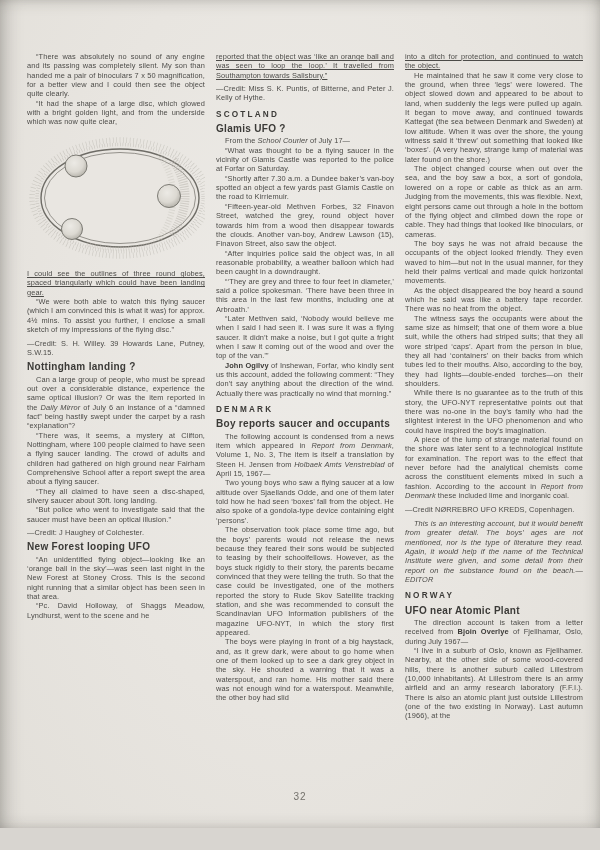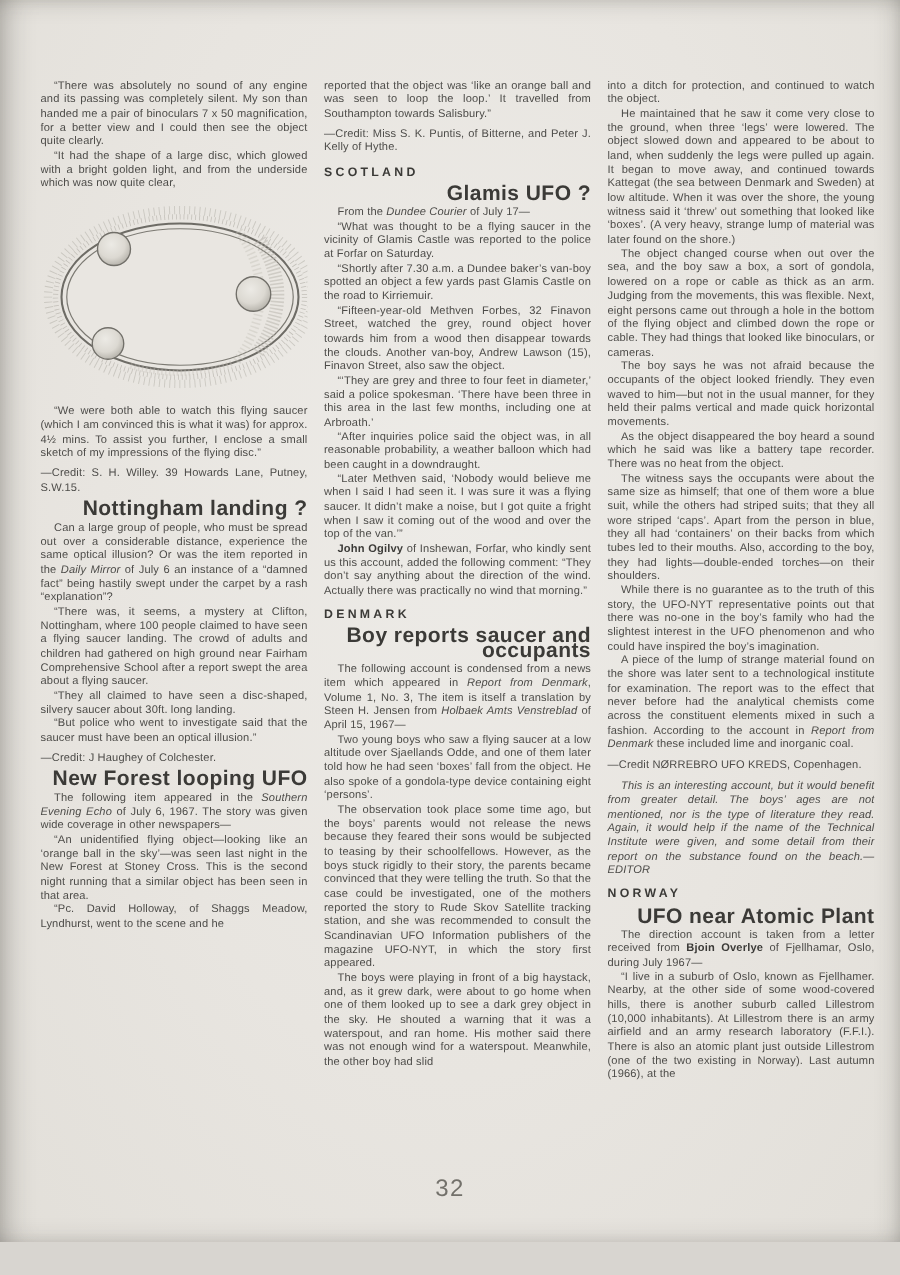--- a/index.html
+++ b/index.html
@@ -8,29 +8,29 @@
     background:radial-gradient(ellipse at 50% 40%, #edebe7 0%, #e8e5e0 55%, #e2dfd9 100%);
     box-shadow:inset 16px 0 20px -14px rgba(60,58,52,.40),
                inset -12px 0 16px -12px rgba(60,58,52,.32),
                inset 0 12px 16px -12px rgba(60,58,52,.22),
                inset 0 -12px 16px -12px rgba(60,58,52,.18);
     font-family:"Liberation Sans", sans-serif;color:#4c4b48;
   }
   .content{position:absolute;left:27px;top:52px;width:556px;height:744px;display:flex;gap:11px;overflow:hidden;}
   .col{flex:0 0 178px;width:178px;font-size:7.4px;line-height:9.35px;text-align:justify;letter-spacing:.1px;}
   .para{margin:0;text-indent:9px;}
-  .flush{text-indent:0;}
+  .flush{text-indent:0;text-decoration:underline;}
   .credit{margin:4px 0 5px 0;text-indent:0;}
   .h-country{margin:7px 0 1px 0;text-align:left;font-weight:bold;font-size:8.2px;letter-spacing:2.2px;color:#3b3a37;text-indent:0;}
-  .h-story{margin:5px 0 3px 0;text-align:right;font-weight:bold;font-size:14px;letter-spacing:.3px;color:#3b3a37;text-indent:0;}
+  .h-story{margin:5px 0 3px 0;text-align:left;font-weight:bold;font-size:10px;letter-spacing:.3px;color:#3b3a37;text-indent:0;}
   .em{font-style:italic;}
   .b{font-weight:bold;color:#3b3a37;}
   .editor{font-style:italic;margin:2px 0 0 0;text-indent:9px;}
   .illus{margin:5px 0 3px 0;text-indent:0;text-align:center;}
-  .footer{position:absolute;left:0;right:0;bottom:26px;text-align:center;font-size:16px;color:#73716b;letter-spacing:1px;}
+  .footer{position:absolute;left:0;right:0;bottom:26px;text-align:center;font-size:10px;color:#73716b;letter-spacing:1px;}
 </style>
 </head>
 <body>
 
 <div class="page">
   <div class="content">
 
     <div class="col">
       <p class="para">“There was absolutely no sound of any engine and its passing was completely silent. My son than handed me a pair of binoculars 7 x 50 magnification, for a better view and I could then see the object quite clearly.</p>
       <p class="para">“It had the shape of a large disc, which glowed with a bright golden light, and from the underside which was now quite clear,</p>
@@ -54,45 +54,45 @@
           <path d="M146 28 Q171 66 144 104" fill="none" stroke="#b9b6ae" stroke-width="9" stroke-dasharray="1 1.4" opacity="0.55"></path>
           <path d="M132 22 Q162 66 130 110" fill="none" stroke="#c6c3bb" stroke-width="6" stroke-dasharray="1 1.8" opacity="0.45"></path>
           <path d="M60 112 Q95 122 128 110" fill="none" stroke="#c2bfb7" stroke-width="4" stroke-dasharray="1 1.6" opacity="0.4"></path>
 
           <circle cx="49" cy="34" r="11" fill="url(#globe)" stroke="#716f69" stroke-width="0.9"></circle>
           <circle cx="142" cy="64" r="11.5" fill="url(#globe)" stroke="#716f69" stroke-width="0.9"></circle>
           <circle cx="45" cy="97" r="10.5" fill="url(#globe)" stroke="#716f69" stroke-width="0.9"></circle>
         </svg>
       </div>
 
+      <p class="para flush">I could see the outlines of three round globes, spaced triangularly which could have been landing gear.</p>
       <p class="para">“We were both able to watch this flying saucer (which I am convinced this is what it was) for approx. 4½ mins. To assist you further, I enclose a small sketch of my impressions of the flying disc.”</p>
       <p class="para credit">—Credit: S. H. Willey. 39 Howards Lane, Putney, S.W.15.</p>
       <h3 class="h-story">Nottingham landing ?</h3>
       <p class="para"><span>Can a large group of people, who must be spread out over a considerable distance, experience the same optical illusion? Or was the item reported in the </span><span class="em">Daily Mirror</span><span> of July 6 an instance of a “damned fact” being hastily swept under the carpet by a rash “explanation”?</span></p>
       <p class="para">“There was, it seems, a mystery at Clifton, Nottingham, where 100 people claimed to have seen a flying saucer landing. The crowd of adults and children had gathered on high ground near Fairham Comprehensive School after a report swept the area about a flying saucer.</p>
       <p class="para">“They all claimed to have seen a disc-shaped, silvery saucer about 30ft. long landing.</p>
       <p class="para">“But police who went to investigate said that the saucer must have been an optical illusion.”</p>
       <p class="para credit">—Credit: J Haughey of Colchester.</p>
       <h3 class="h-story">New Forest looping UFO</h3>
-      <p class="para"><span>The following item appeared in the </span><span class="em">Southern Evening Echo</span><span> of July 6, 1967. The story was given wide coverage in other newspapers—</span></p>
       <p class="para">“An unidentified flying object—looking like an ‘orange ball in the sky’—was seen last night in the New Forest at Stoney Cross. This is the second night running that a similar object has been seen in that area.</p>
       <p class="para">“Pc. David Holloway, of Shaggs Meadow, Lyndhurst, went to the scene and he</p>
     </div>
 
     <div class="col">
       <p class="para flush">reported that the object was ‘like an orange ball and was seen to loop the loop.’ It travelled from Southampton towards Salisbury.”</p>
       <p class="para credit">—Credit: Miss S. K. Puntis, of Bitterne, and Peter J. Kelly of Hythe.</p>
       <h2 class="h-country">SCOTLAND</h2>
       <h3 class="h-story">Glamis UFO ?</h3>
-      <p class="para"><span>From the </span><span class="em">Dundee Courier</span><span> of July 17—</span></p>
+      <p class="para"><span>From the </span><span class="em">School Courier</span><span> of July 17—</span></p>
       <p class="para">“What was thought to be a flying saucer in the vicinity of Glamis Castle was reported to the police at Forfar on Saturday.</p>
       <p class="para">“Shortly after 7.30 a.m. a Dundee baker’s van-boy spotted an object a few yards past Glamis Castle on the road to Kirriemuir.</p>
       <p class="para">“Fifteen-year-old Methven Forbes, 32 Finavon Street, watched the grey, round object hover towards him from a wood then disappear towards the clouds. Another van-boy, Andrew Lawson (15), Finavon Street, also saw the object.</p>
+      <p class="para">“After inquiries police said the object was, in all reasonable probability, a weather balloon which had been caught in a downdraught.</p>
       <p class="para">“‘They are grey and three to four feet in diameter,’ said a police spokesman. ‘There have been three in this area in the last few months, including one at Arbroath.’</p>
-      <p class="para">“After inquiries police said the object was, in all reasonable probability, a weather balloon which had been caught in a downdraught.</p>
       <p class="para">“Later Methven said, ‘Nobody would believe me when I said I had seen it. I was sure it was a flying saucer. It didn’t make a noise, but I got quite a fright when I saw it coming out of the wood and over the top of the van.’”</p>
       <p class="para"><span class="b">John Ogilvy</span><span> of Inshewan, Forfar, who kindly sent us this account, added the following comment: “They don’t say anything about the direction of the wind. Actually there was practically no wind that morning.”</span></p>
       <h2 class="h-country">DENMARK</h2>
       <h3 class="h-story">Boy reports saucer and occupants</h3>
       <p class="para"><span>The following account is condensed from a news item which appeared in </span><span class="em">Report from Denmark</span><span>, Volume 1, No. 3, The item is itself a translation by Steen H. Jensen from </span><span class="em">Holbaek Amts Venstreblad</span><span> of April 15, 1967—</span></p>
       <p class="para">Two young boys who saw a flying saucer at a low altitude over Sjaellands Odde, and one of them later told how he had seen ‘boxes’ fall from the object. He also spoke of a gondola-type device containing eight ‘persons’.</p>
       <p class="para">The observation took place some time ago, but the boys’ parents would not release the news because they feared their sons would be subjected to teasing by their schoolfellows. However, as the boys stuck rigidly to their story, the parents became convinced that they were telling the truth. So that the case could be investigated, one of the mothers reported the story to Rude Skov Satellite tracking station, and she was recommended to consult the Scandinavian UFO Information publishers of the magazine UFO-NYT, in which the story first appeared.</p>
       <p class="para">The boys were playing in front of a big haystack, and, as it grew dark, were about to go home when one of them looked up to see a dark grey object in the sky. He shouted a warning that it was a waterspout, and ran home. His mother said there was not enough wind for a waterspout. Meanwhile, the other boy had slid</p>
     </div>
 

